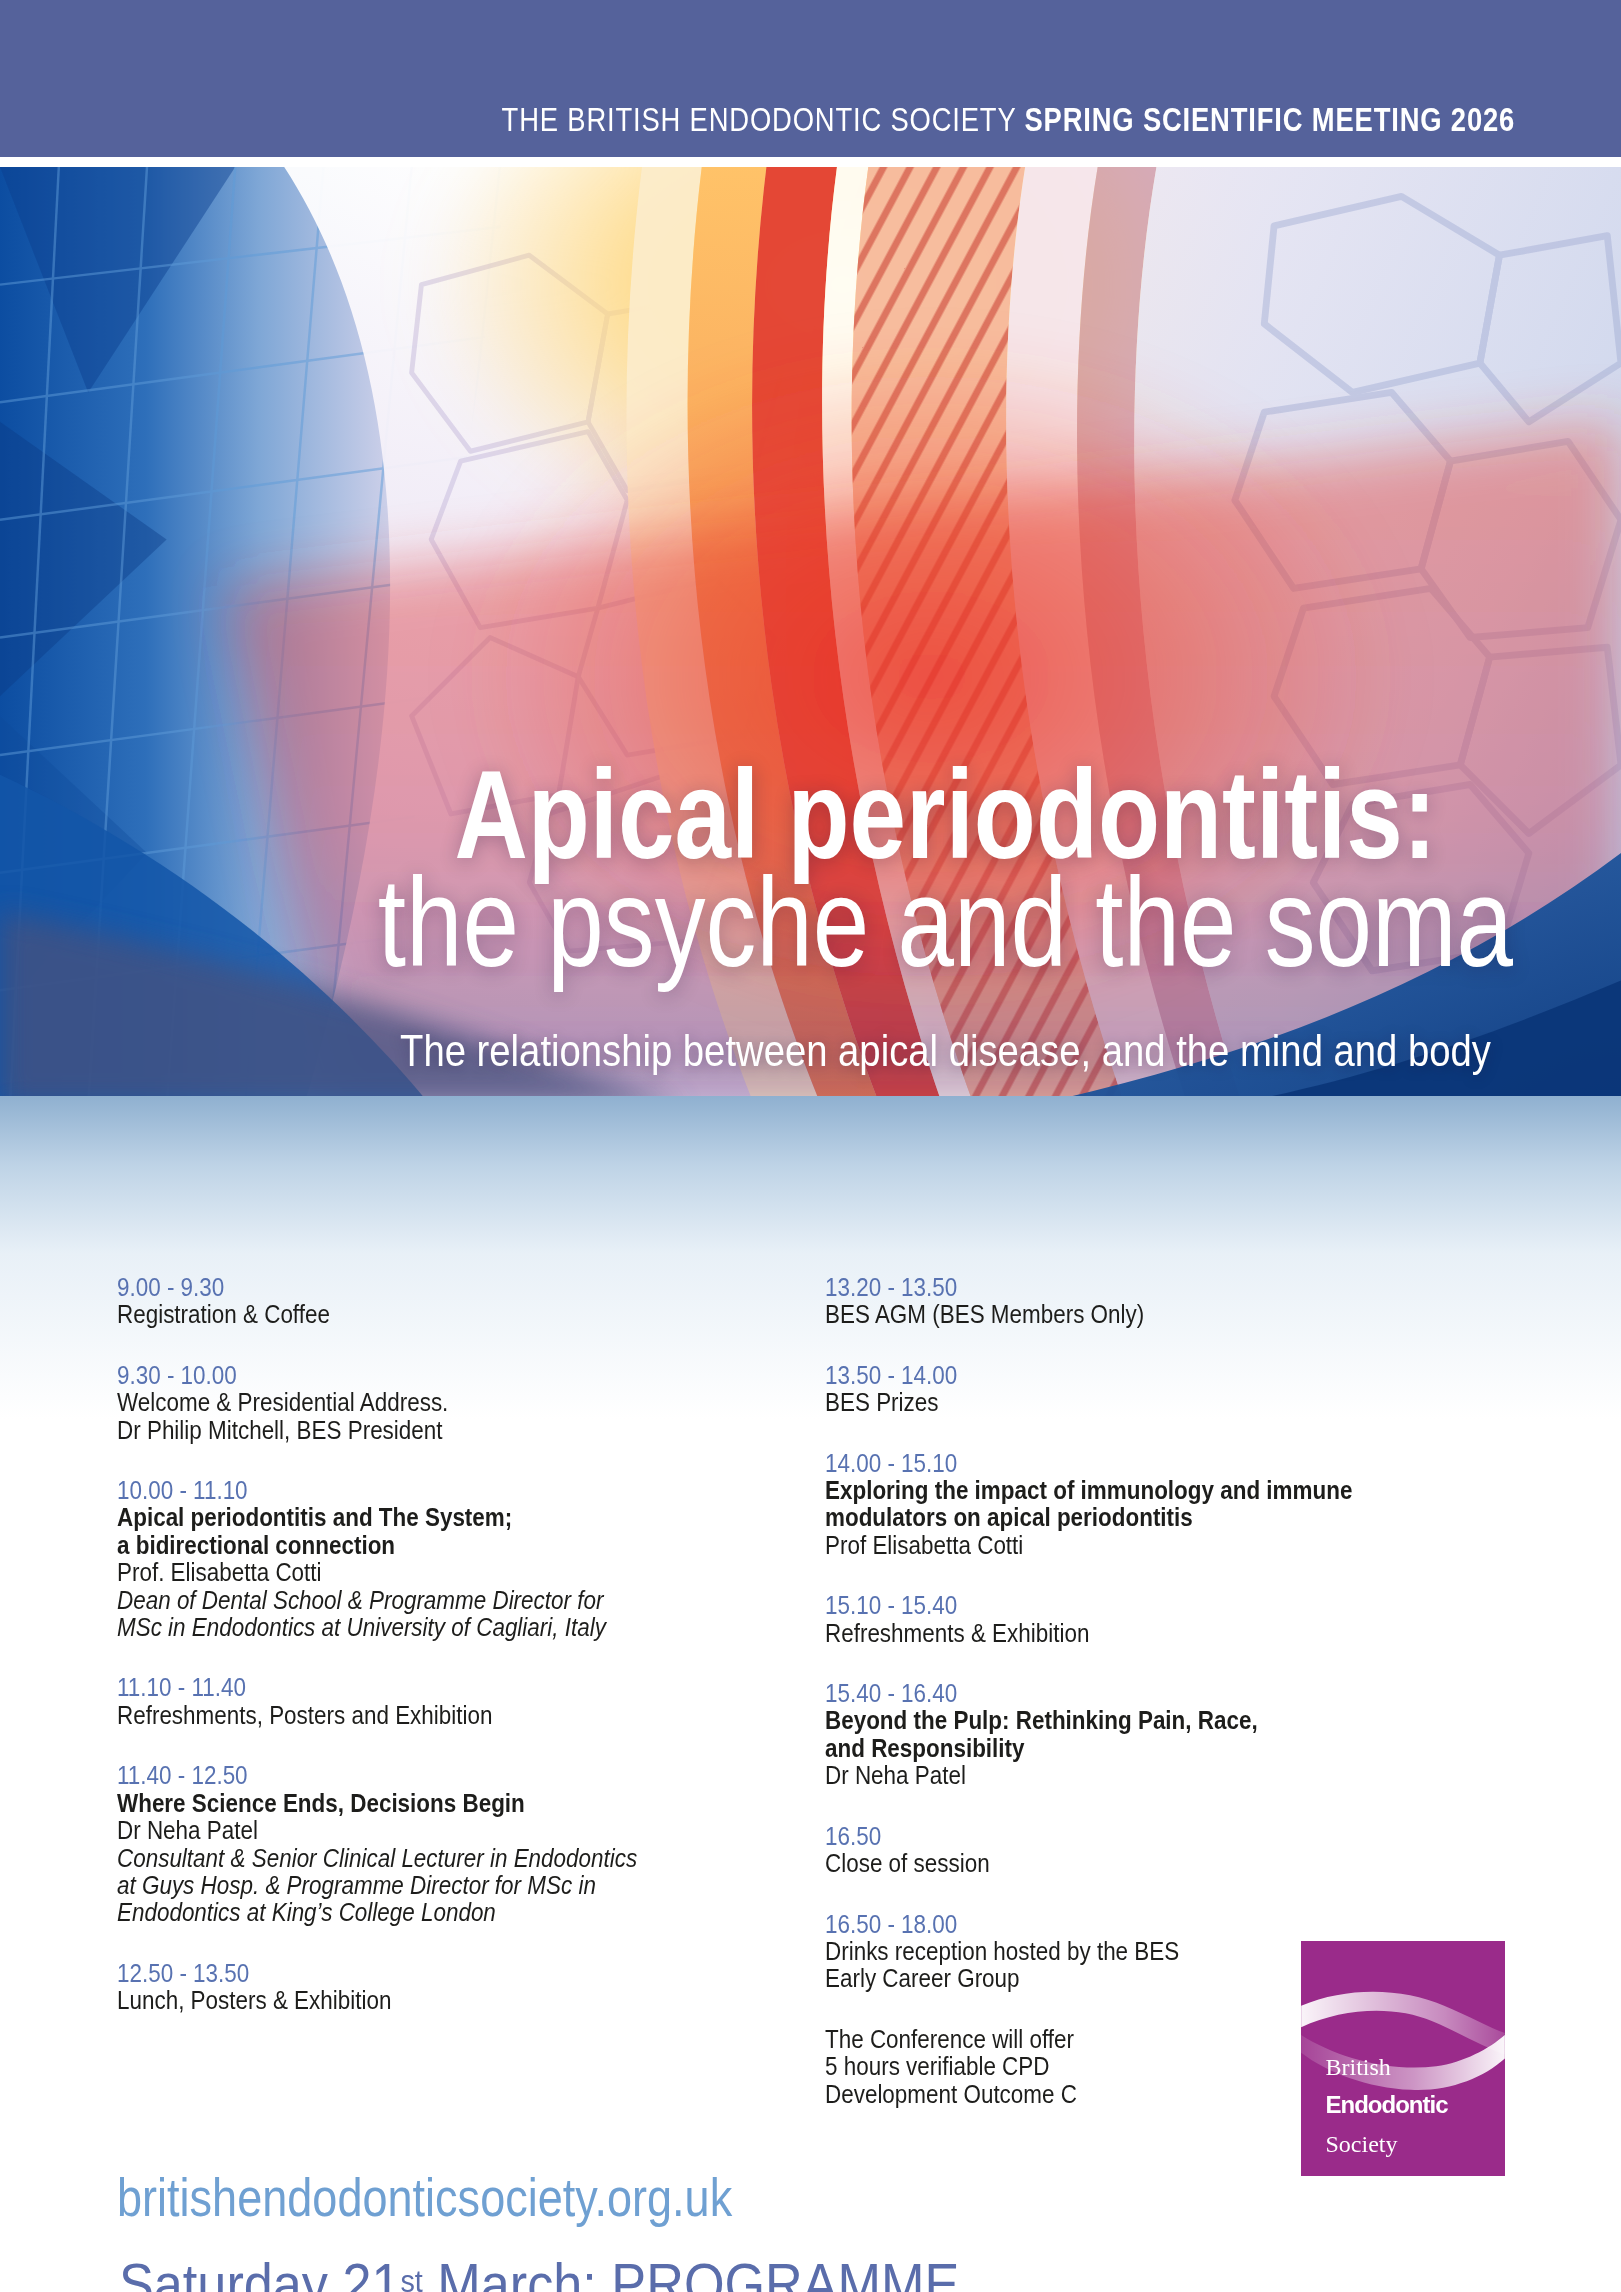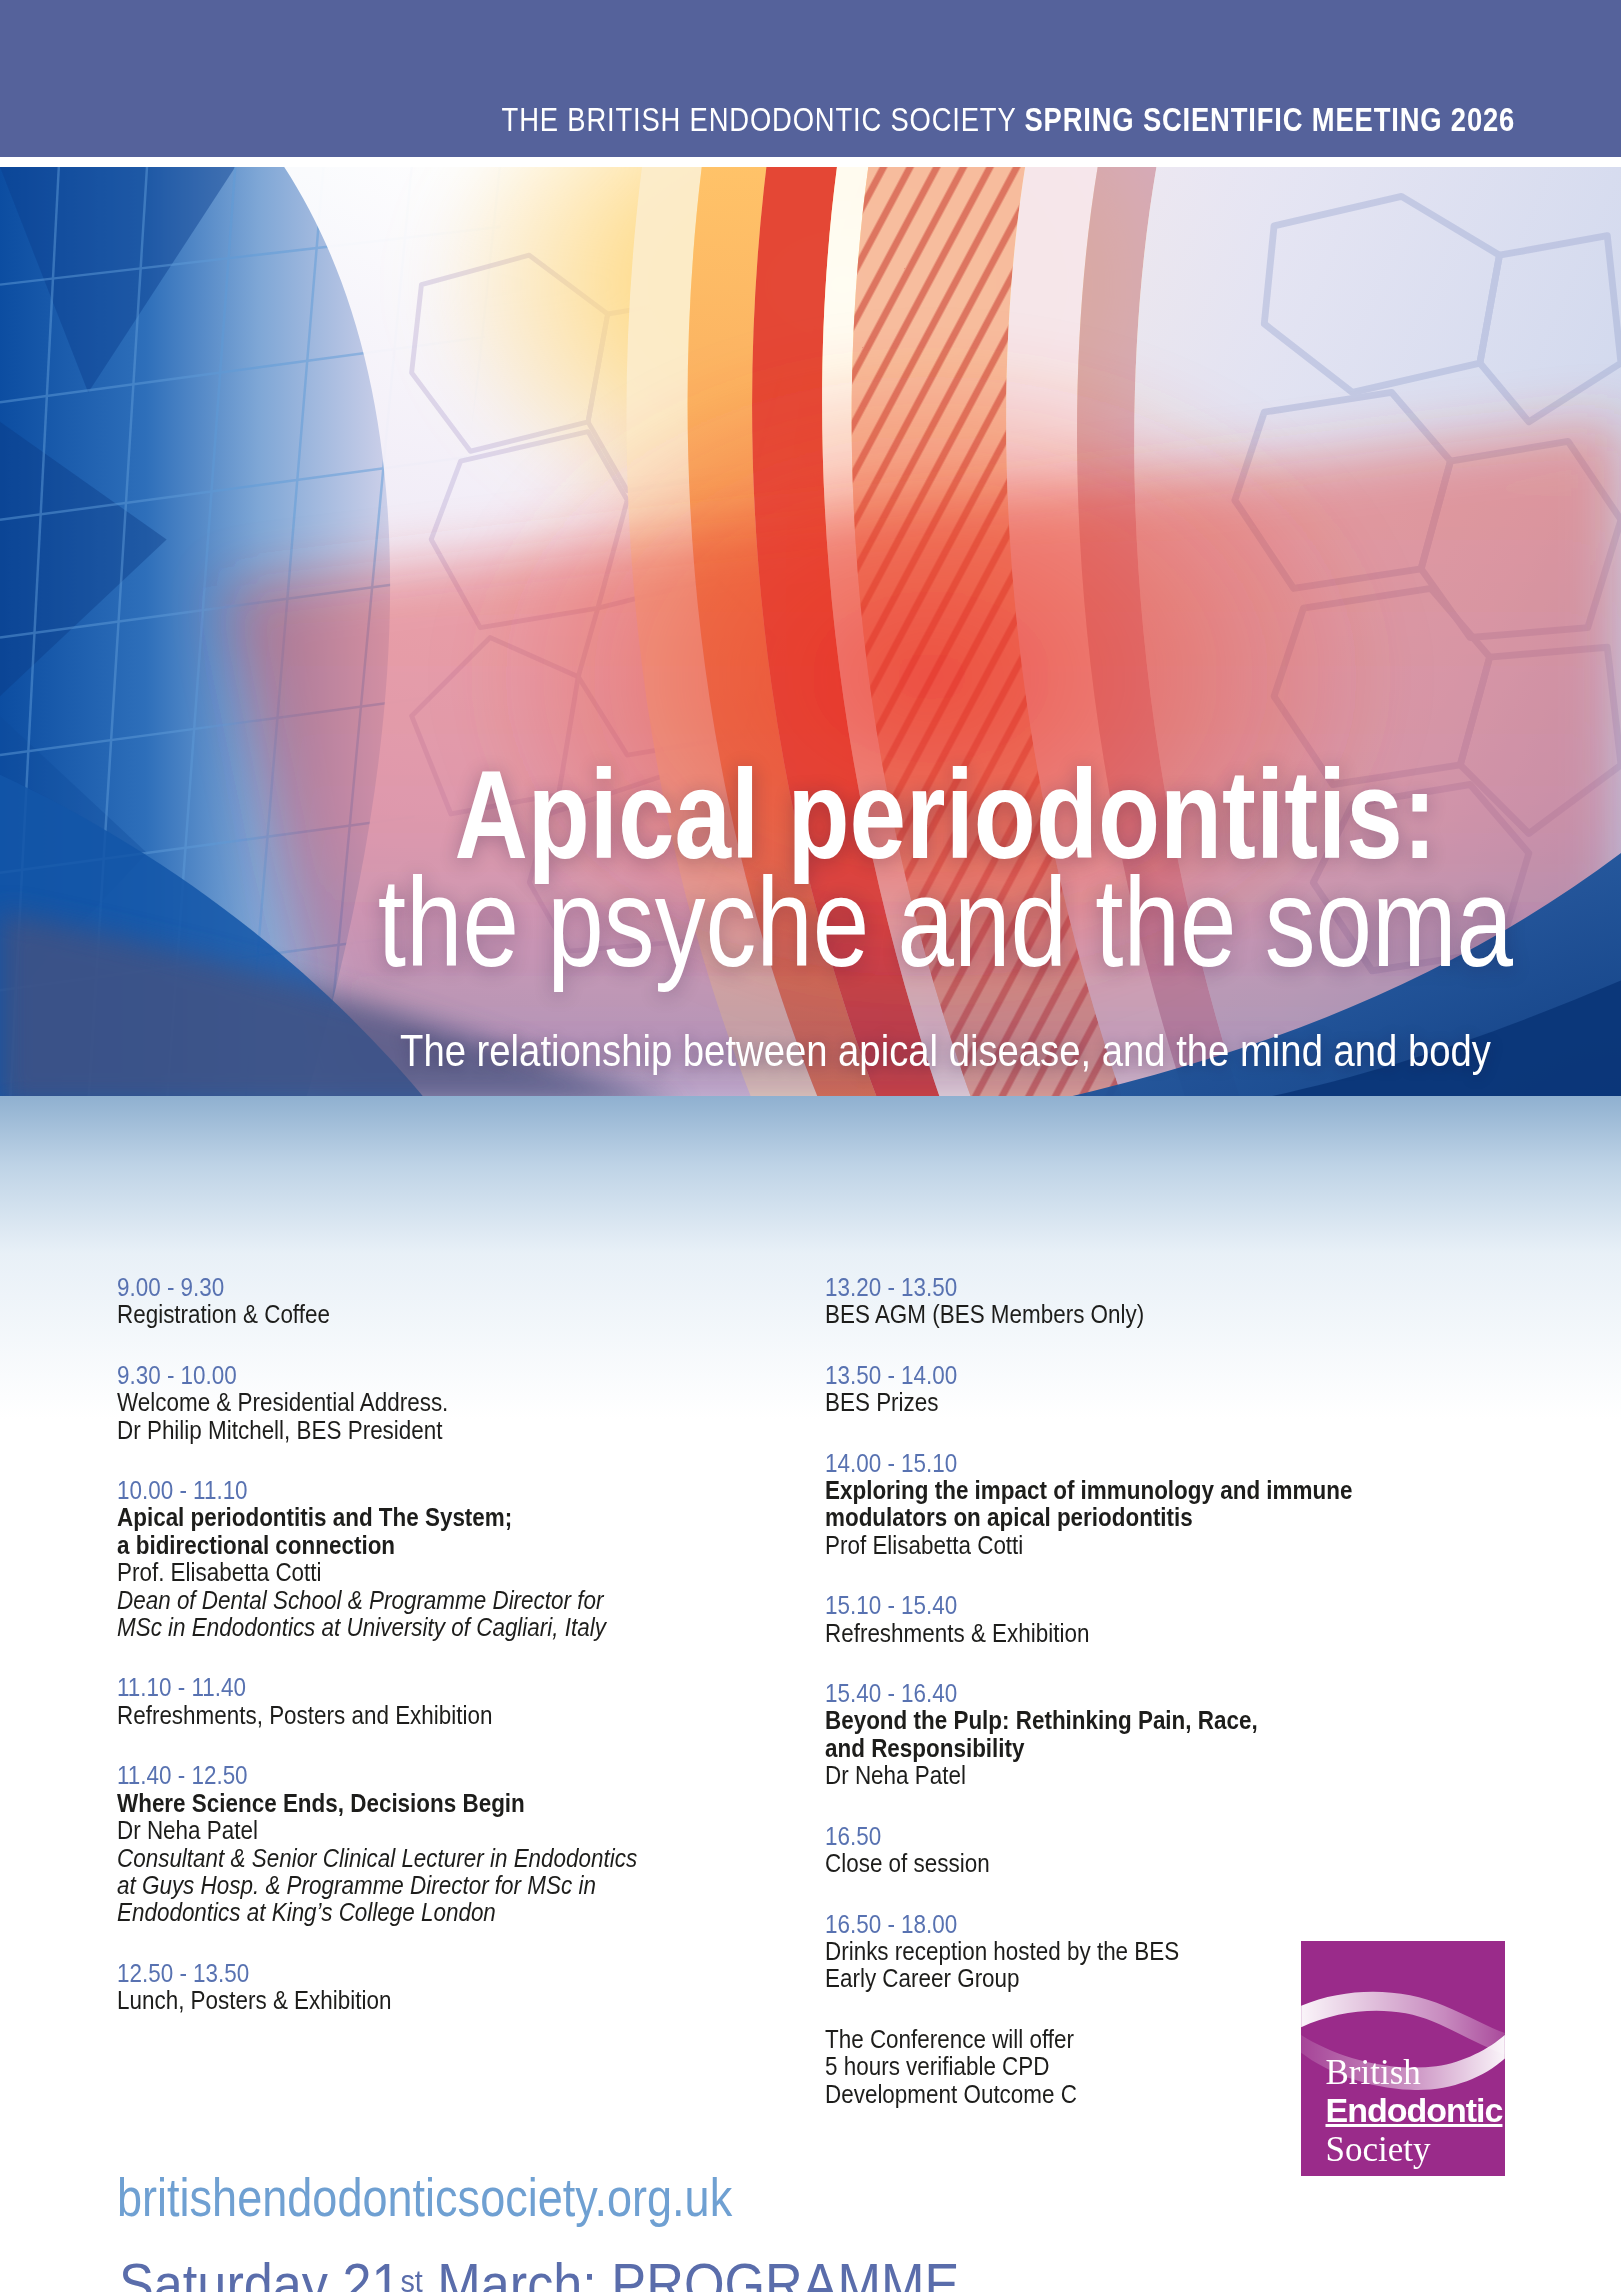--- a/index.html
+++ b/index.html
@@ -68,22 +68,22 @@
     font-size:53px;line-height:1.15;white-space:nowrap;
     transform:scaleX(.85);transform-origin:0 0;
   }
   
   .logo{
     position:absolute;left:1301px;top:1941px;width:204px;height:235px;
     background:var(--logo-purple);
   }
   .logo svg{position:absolute;left:0;top:0;width:100%;height:100%;display:block;}
   .logo-line{position:absolute;left:24.5px;color:#ffffff;line-height:1;white-space:nowrap;}
-  .logo-line.serif{font-family:"Liberation Serif",serif;font-size:35px;}
-  .logo-line.sans{font-family:"Liberation Sans",sans-serif;font-size:34px;font-weight:bold;letter-spacing:-1px;text-decoration:underline;}
+  .logo-line.serif{font-family:"Liberation Serif",serif;font-size:24px;}
+  .logo-line.sans{font-family:"Liberation Sans",sans-serif;font-size:24px;font-weight:bold;letter-spacing:-1px;}
   .ll1{top:114px;} .ll2{top:152px;} .ll3{top:191px;}
 </style>
 </head>
 <body>
 
 <div class="page">
 
   <div class="topbar">
     <div class="topbar-text"><span>THE BRITISH ENDODONTIC SOCIETY </span><span class="bold">SPRING SCIENTIFIC MEETING 2026</span></div>
   </div>

